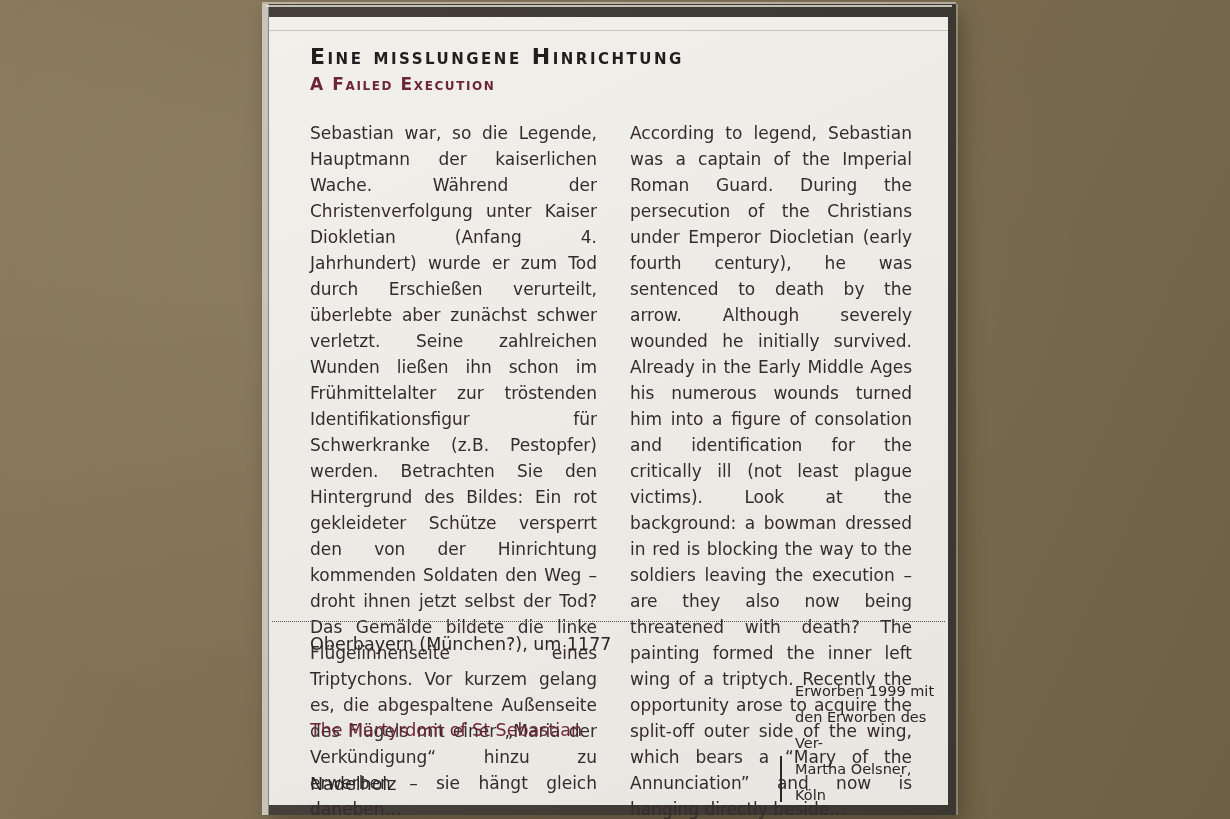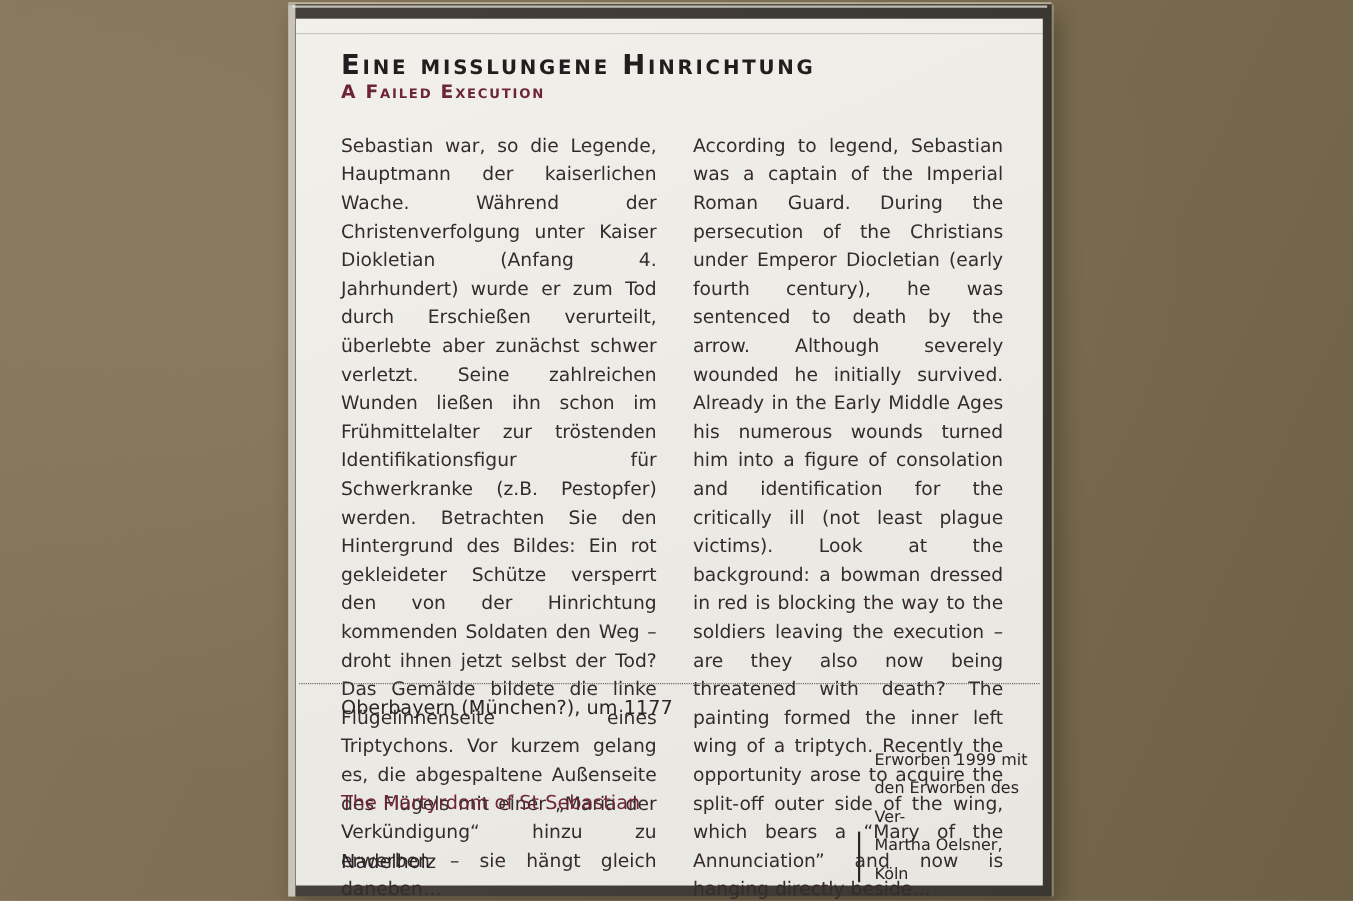--- a/index.html
+++ b/index.html
@@ -57,21 +57,21 @@
     top: 13px;
     height: 1px;
     background: rgba(150,144,133,0.45);
   }
 
   .title-de {
     position: absolute;
     left: 41px;
     top: 27px;
     margin: 0;
-    font-size: 25px;
+    font-size: 22px;
     font-weight: bold;
     font-variant: small-caps;
     letter-spacing: 2.5px;
     color: #241d20;
     white-space: nowrap;
     text-align: center;
   }
   .title-en {
     position: absolute;
     left: 41px;

